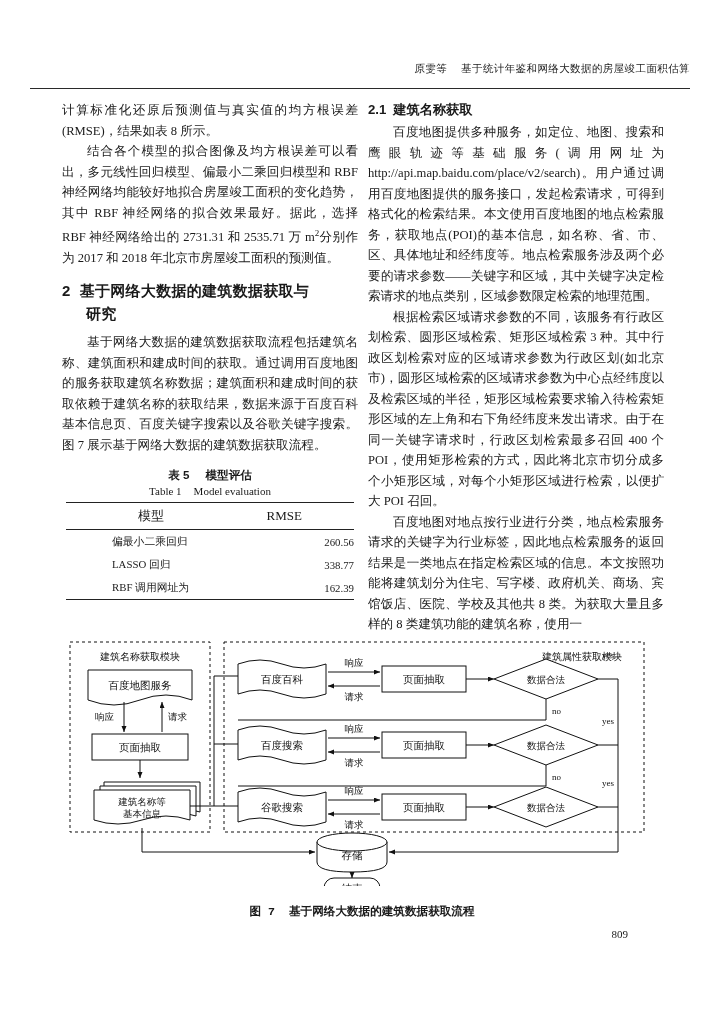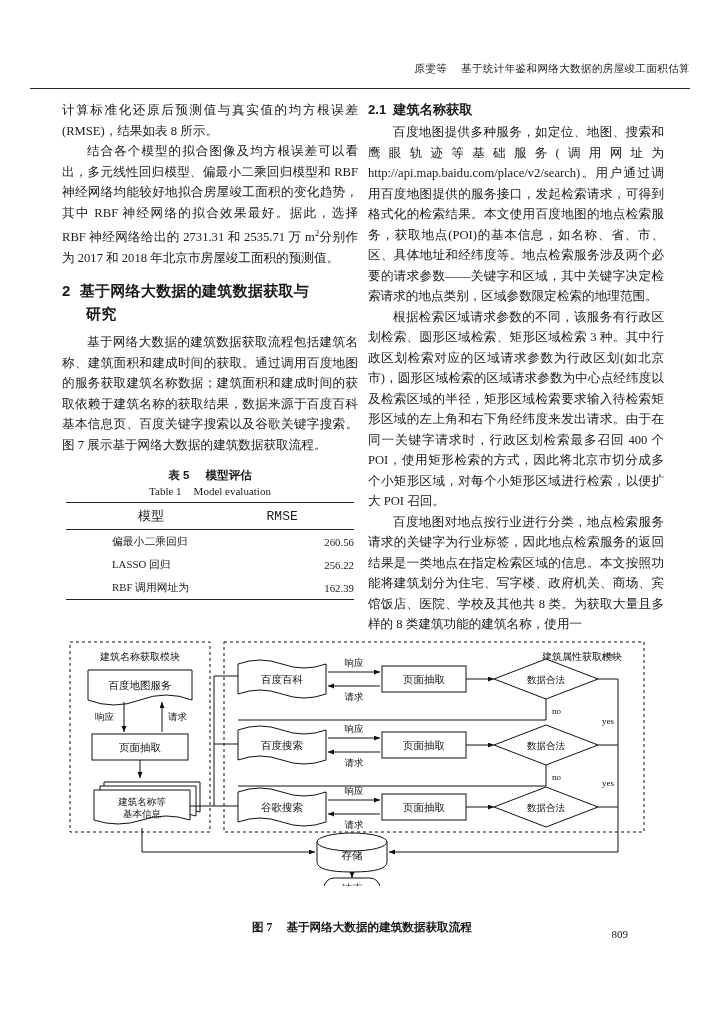--- a/index.html
+++ b/index.html
@@ -120,45 +120,45 @@
     font-size: 13px;
   }
   table.eval tbody td {
     padding: 4.5px 0;
     font-size: 10.8px;
   }
   table.eval tbody tr:last-child td { border-bottom: 1.4px solid #222; }
   table.eval .c-model { text-align: left; padding-left: 46px; width: 62%; }
   table.eval .c-rmse  { text-align: right; padding-left: 24px; }
   table.eval thead .c-model { text-align: left; padding-left: 72px; }
-  table.eval thead .c-rmse  { text-align: left; padding-left: 22px; font-family: Liberation Mono, monospace; }
+  table.eval thead .c-rmse  { text-align: left; padding-left: 22px; }
 
   
   .figure {
     position: absolute;
     left: 62px;
     top: 636px;
     width: 600px;
     height: 300px;
   }
   .fig-canvas {
     position: absolute;
     left: 0; top: 0;
     width: 600px;
     height: 250px;
   }
   .fig-cap-cn {
     position: absolute;
     left: 0;
-    top: 284px;
+    top: 268px;
     width: 600px;
     text-align: center;
     font-size: 11.6px;
     font-weight: bold;
-    font-family: Liberation Serif, serif;
+    font-family: Liberation Mono, monospace;
   }
   .fig-cap-cn .t-sep { display: inline-block; width: 14px; }
   .fig-cap-en {
     position: absolute;
     left: 0;
     top: 290px;
     width: 600px;
     text-align: center;
     font-size: 11px;
   }
@@ -221,21 +221,21 @@
             <th class="c-rmse">RMSE</th>
           </tr>
         </thead>
         <tbody>
           <tr>
             <td class="c-model">偏最小二乘回归</td>
             <td class="c-rmse">260.56</td>
           </tr>
           <tr>
             <td class="c-model">LASSO 回归</td>
-            <td class="c-rmse">256.22</td>
+            <td class="c-rmse">338.77</td>
           </tr>
           <tr>
             <td class="c-model">RBF 调用网址为</td>
             <td class="c-rmse">162.39</td>
           </tr>
         </tbody>
       </table>
     </div>
   </div>
 

